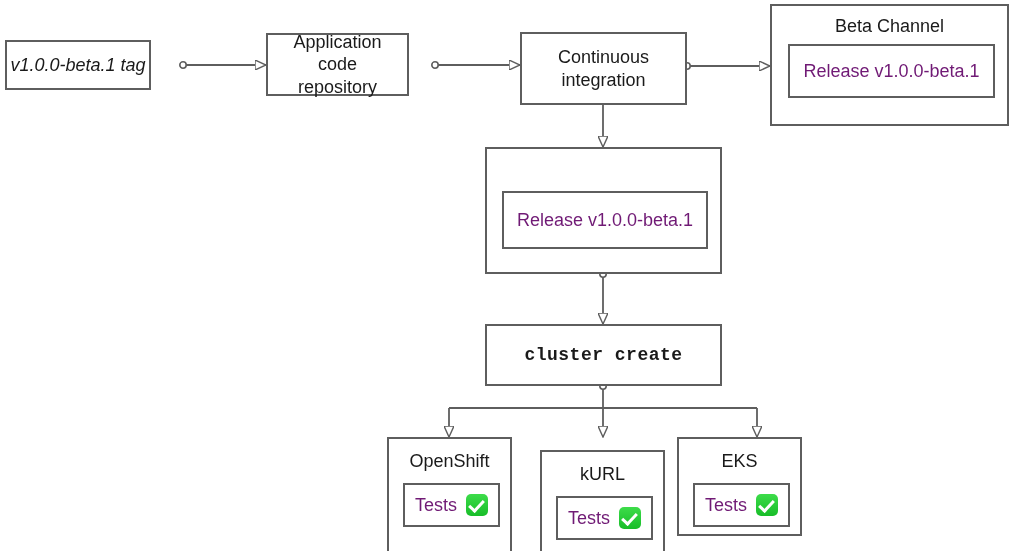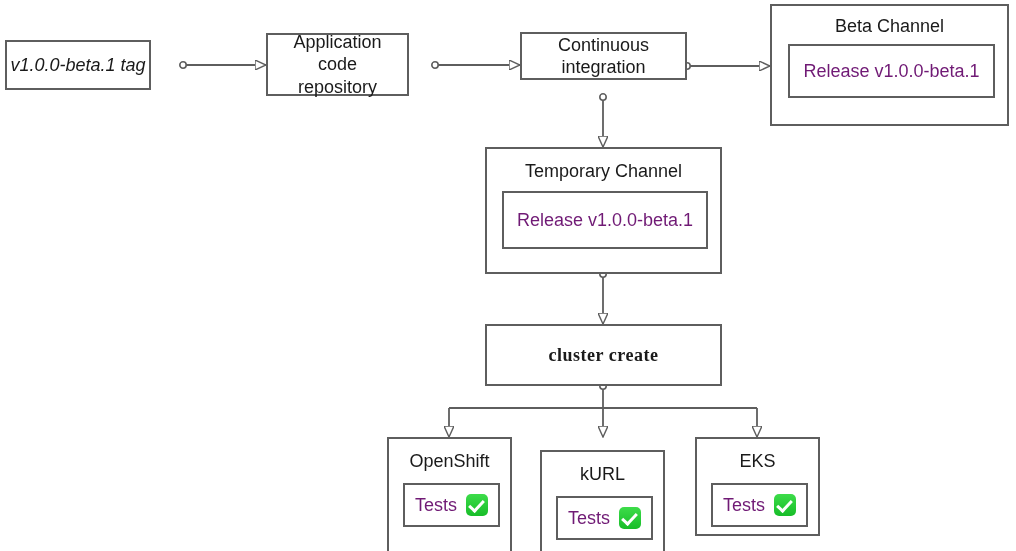--- a/index.html
+++ b/index.html
@@ -54,21 +54,21 @@
     box-sizing: border-box;
     border: 2px solid #5e5e5e;
     background: #ffffff;
     display: flex;
     align-items: center;
     justify-content: center;
     color: #701a75;
     font-size: 18px;
   }
   .mono-bold {
-    font-family: Liberation Serif, serif;
+    font-family: Liberation Mono, monospace;
     font-weight: bold;
     font-size: 18px;
     letter-spacing: 0.5px;
   }
   .tests-row {
     display: flex;
     align-items: center;
     justify-content: center;
     gap: 9px;
   }
@@ -130,33 +130,32 @@
   </svg>
 
   <div class="node" style="left:5px; top:40px; width:146px; height:50px;font-style:italic;">
     <span>v1.0.0-beta.1 tag</span>
   </div>
 
   <div class="node" style="left:266px; top:33px; width:143px; height:63px; padding:0 10px;">
     <span>Application code repository</span>
   </div>
 
-  <div class="node" style="left:520px; top:32px; width:167px; height:48px; padding:0 10px;">
+  <div class="node" style="left:520px; top:32px; width:167px; height:73px; padding:0 10px;">
     <span>Continuous integration</span>
   </div>
 
   <div class="node container" style="left:770px; top:4px; width:239px; height:122px;">
     <div class="container-title" style="top:10px;">Beta Channel</div>
     <div class="inner-box" style="left:16px; top:38px; width:207px; height:54px;">
       <span>Release v1.0.0-beta.1</span>
     </div>
   </div>
 
   <div class="node container" style="left:485px; top:147px; width:237px; height:127px;">
-    <div class="container-title" style="top:12px;">Temporary Channel</div>
     <div class="inner-box" style="left:15px; top:42px; width:206px; height:58px;">
       <span>Release v1.0.0-beta.1</span>
     </div>
   </div>
 
   <div class="node" style="left:485px; top:324px; width:237px; height:62px;">
     <span class="mono-bold">cluster create</span>
   </div>
 
   <div class="node container" style="left:387px; top:437px; width:125px; height:120px;">
@@ -172,21 +171,21 @@
   <div class="node container" style="left:540px; top:450px; width:125px; height:107px;">
     <div class="container-title" style="top:12px;">kURL</div>
     <div class="inner-box" style="left:14px; top:44px; width:97px; height:44px;">
       <span class="tests-row">
         <span class="small-label">Tests</span>
         <span class="check-badge"></span>
       </span>
     </div>
   </div>
 
-  <div class="node container" style="left:695px; top:437px; width:125px; height:99px;">
+  <div class="node container" style="left:677px; top:437px; width:125px; height:99px;">
     <div class="container-title" style="top:12px;">EKS</div>
     <div class="inner-box" style="left:14px; top:44px; width:97px; height:44px;">
       <span class="tests-row">
         <span class="small-label">Tests</span>
         <span class="check-badge"></span>
       </span>
     </div>
   </div>
 
 </div>

